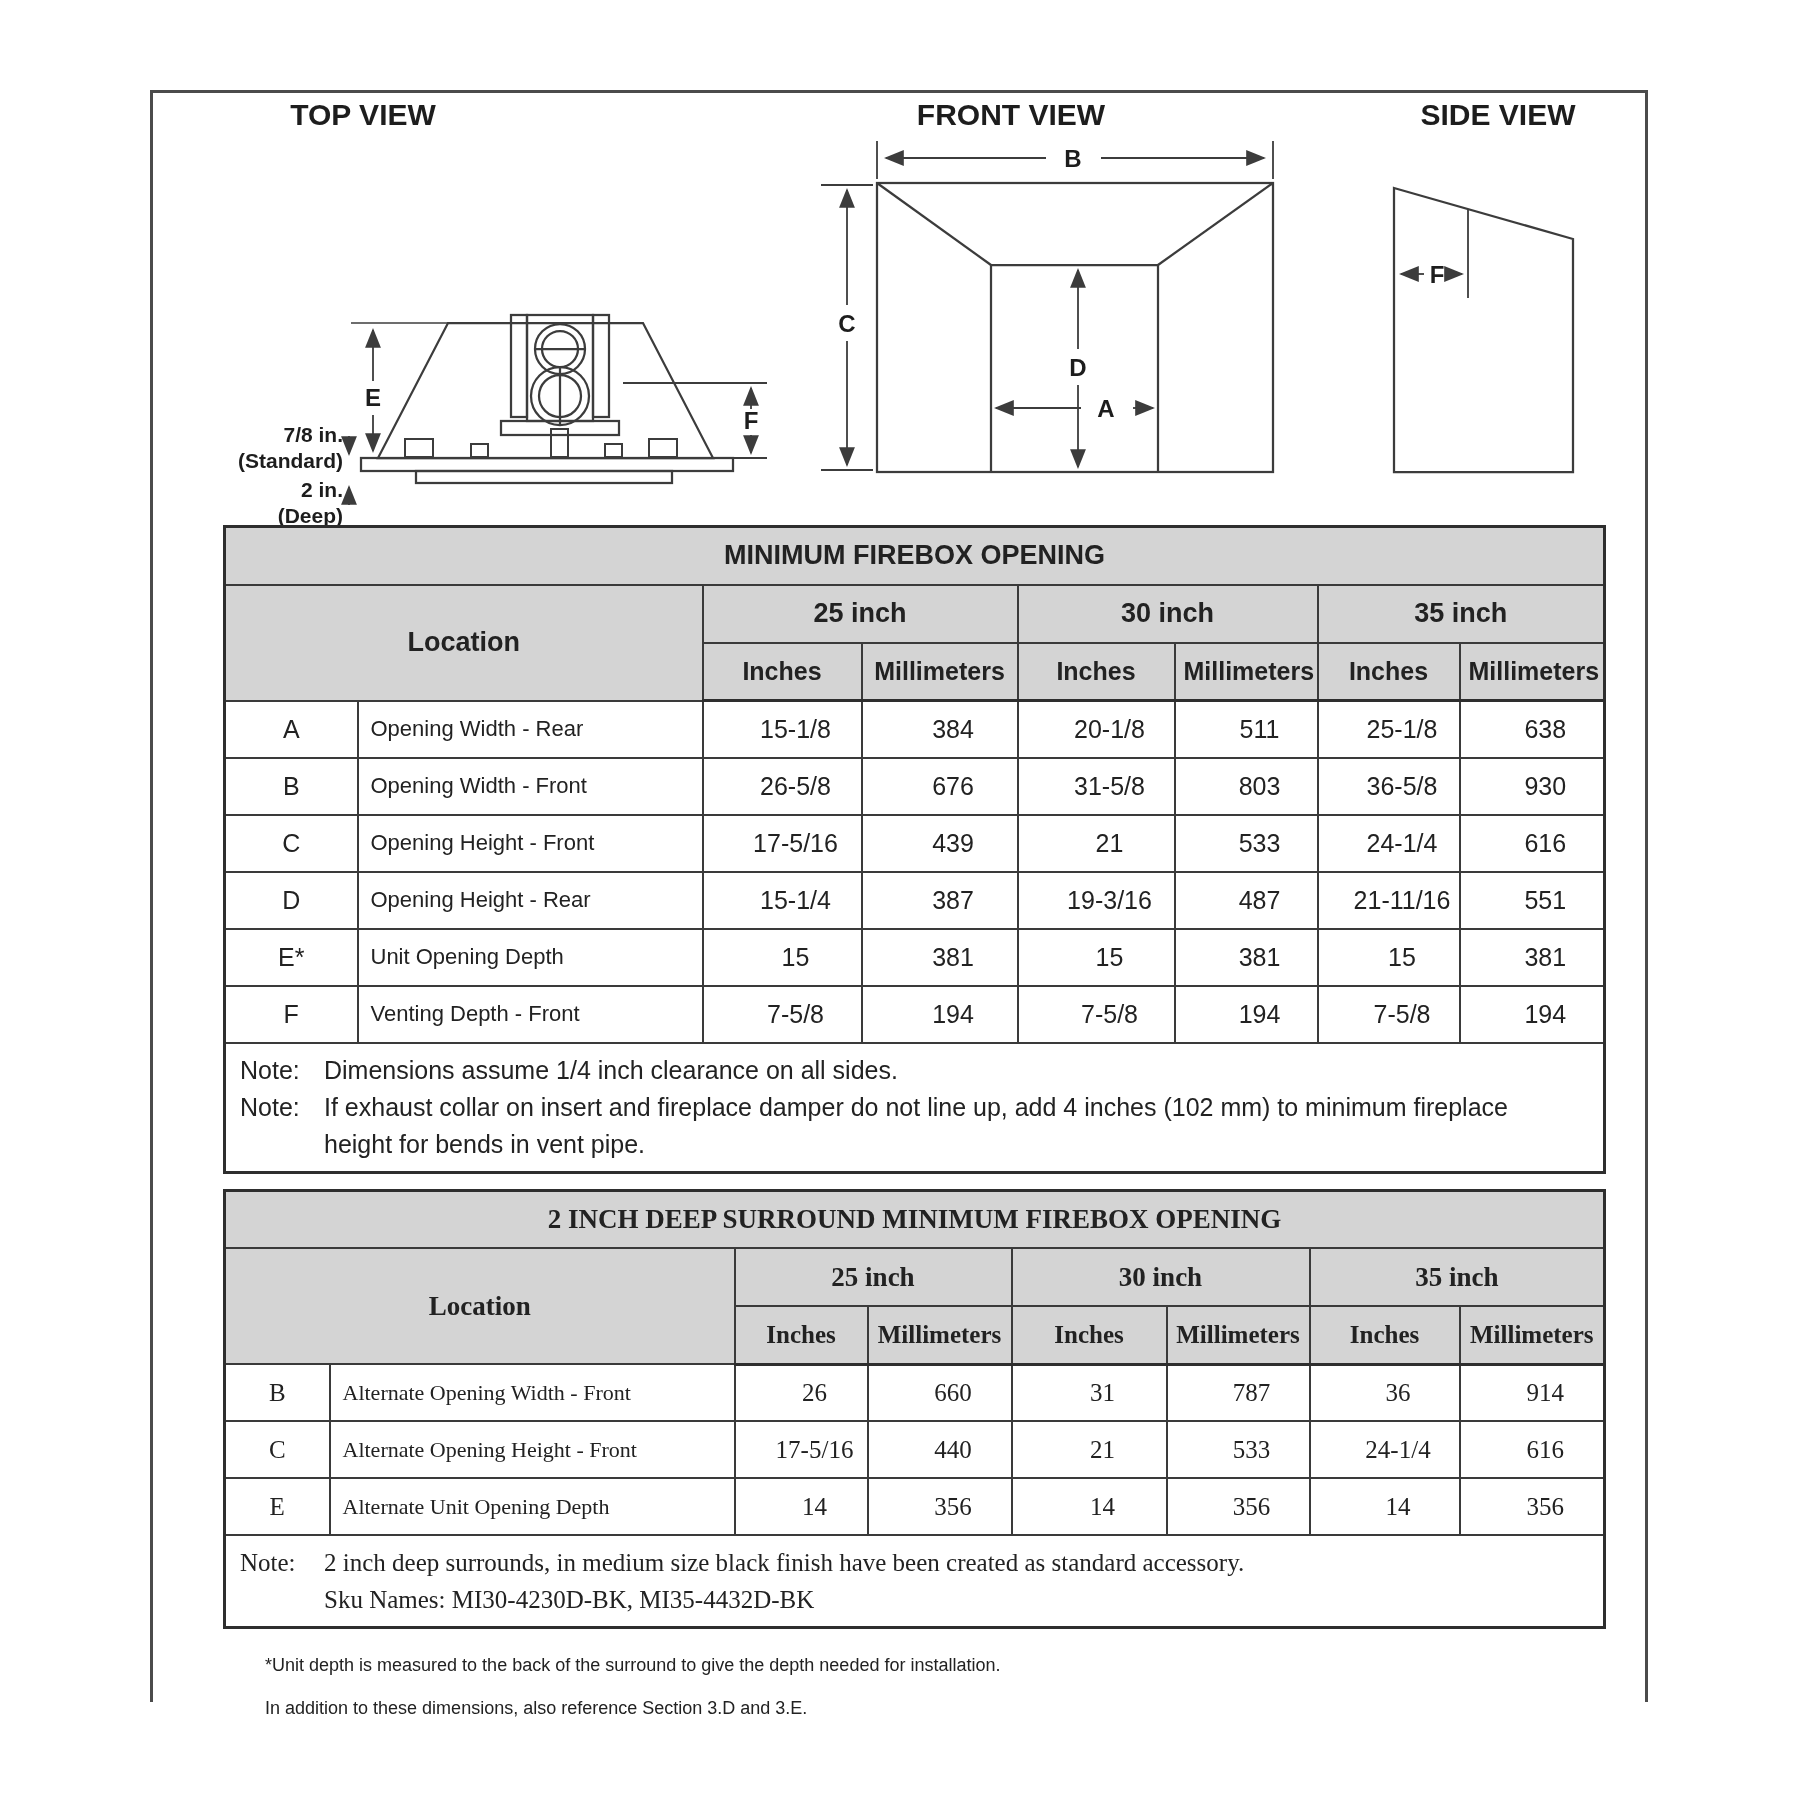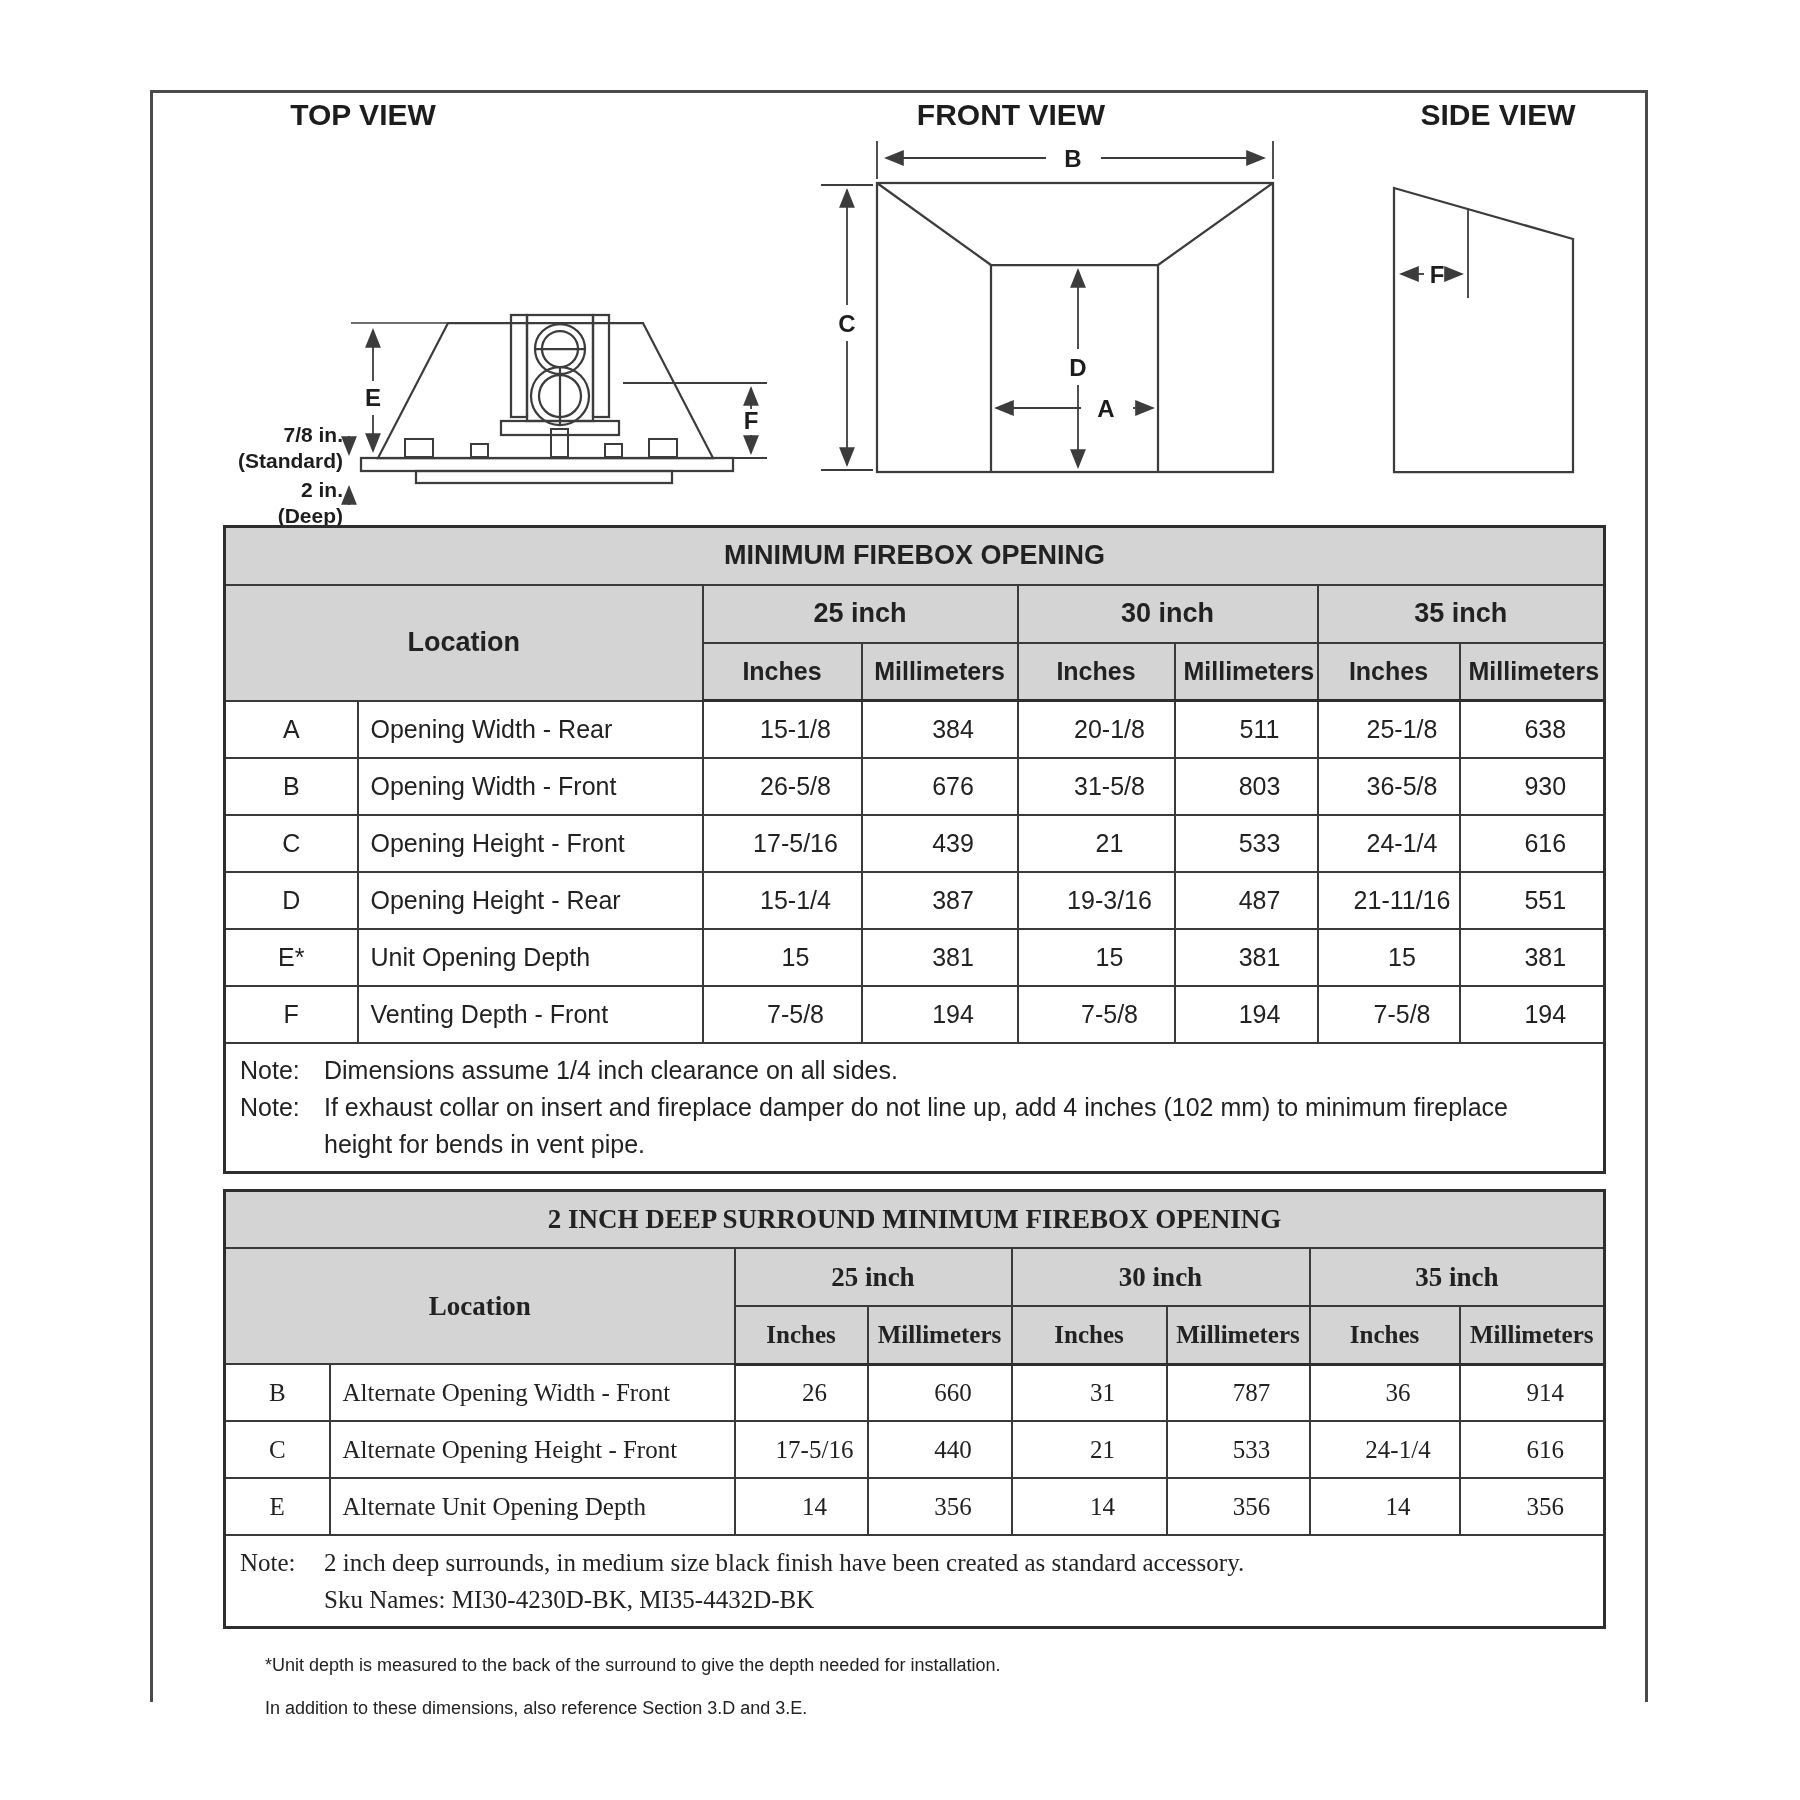--- a/index.html
+++ b/index.html
@@ -18,21 +18,21 @@
   table.t{border-collapse:collapse;table-layout:fixed;width:1380px;margin-left:70px;
           border:3px solid #2e2e2e;}
   table.t th, table.t td{border:2px solid #3a3a3a;box-sizing:border-box;overflow:hidden;}
   .title-row th{background:#d4d4d4;font-size:27px;font-weight:bold;height:58px;
                 vertical-align:middle;border-bottom:3px solid #2e2e2e;}
   th.hdr{background:#d4d4d4;font-size:27px;font-weight:bold;text-align:center;vertical-align:middle;}
   tr.size-row th{height:58px;}
   tr.units-row th{height:58px;font-size:25px;padding:8px;border-bottom:3px solid #2e2e2e;}
   th.loc{font-size:27px;}
   td.idc{height:57px;text-align:center;vertical-align:middle;font-size:25px;background:#fff;}
-  td.desc{text-align:left;vertical-align:middle;font-size:25px;padding-left:12px;background:#fff;}
+  td.desc{text-align:left;vertical-align:middle;font-size:22px;padding-left:12px;background:#fff;}
   td.val{text-align:center;vertical-align:middle;font-size:25px;background:#fff;padding-left:28px;}
   td.notes{vertical-align:top;padding:8px 14px;background:#fff;font-size:25px;line-height:37px;
            border-top:3px solid #2e2e2e;}
   .note{display:flex;}
   .note .p{width:84px;flex:0 0 84px;}
   .note .nt{flex:1;}
   #t2{margin-top:15px;font-family:Liberation Serif, serif;}
   .footnote{margin-left:112px;font-size:18px;color:#222;}
   .fn1{margin-top:26px;}
   .fn2{margin-top:22px;}

